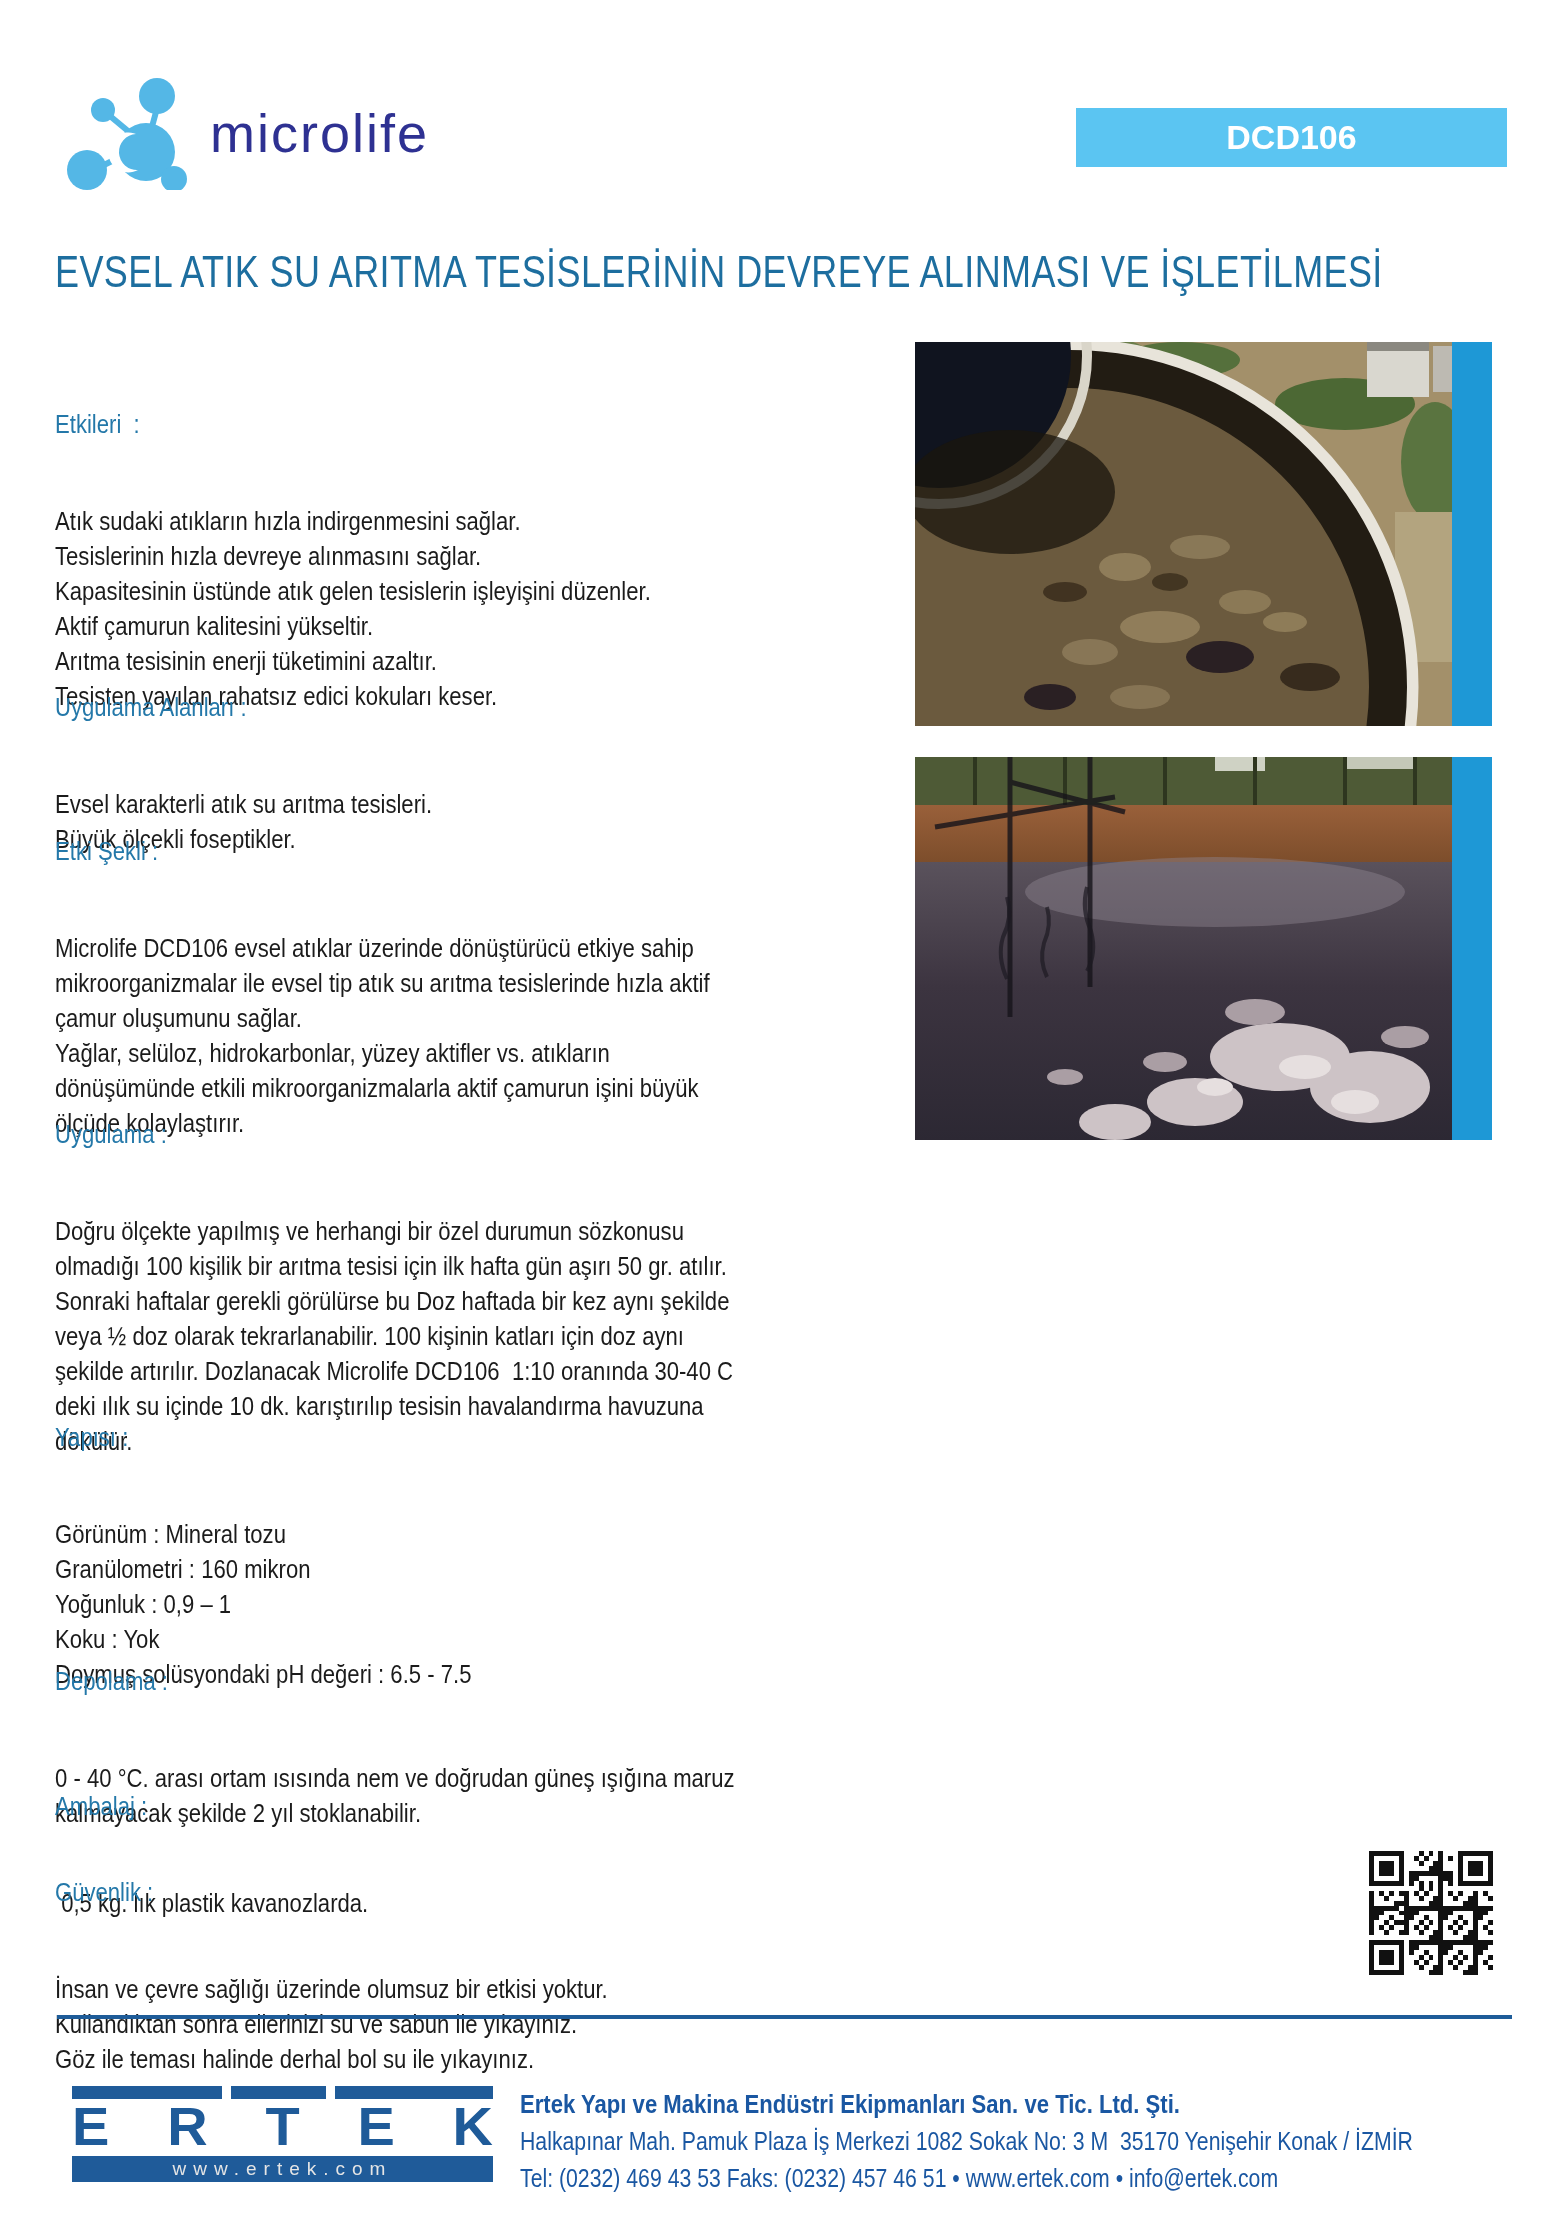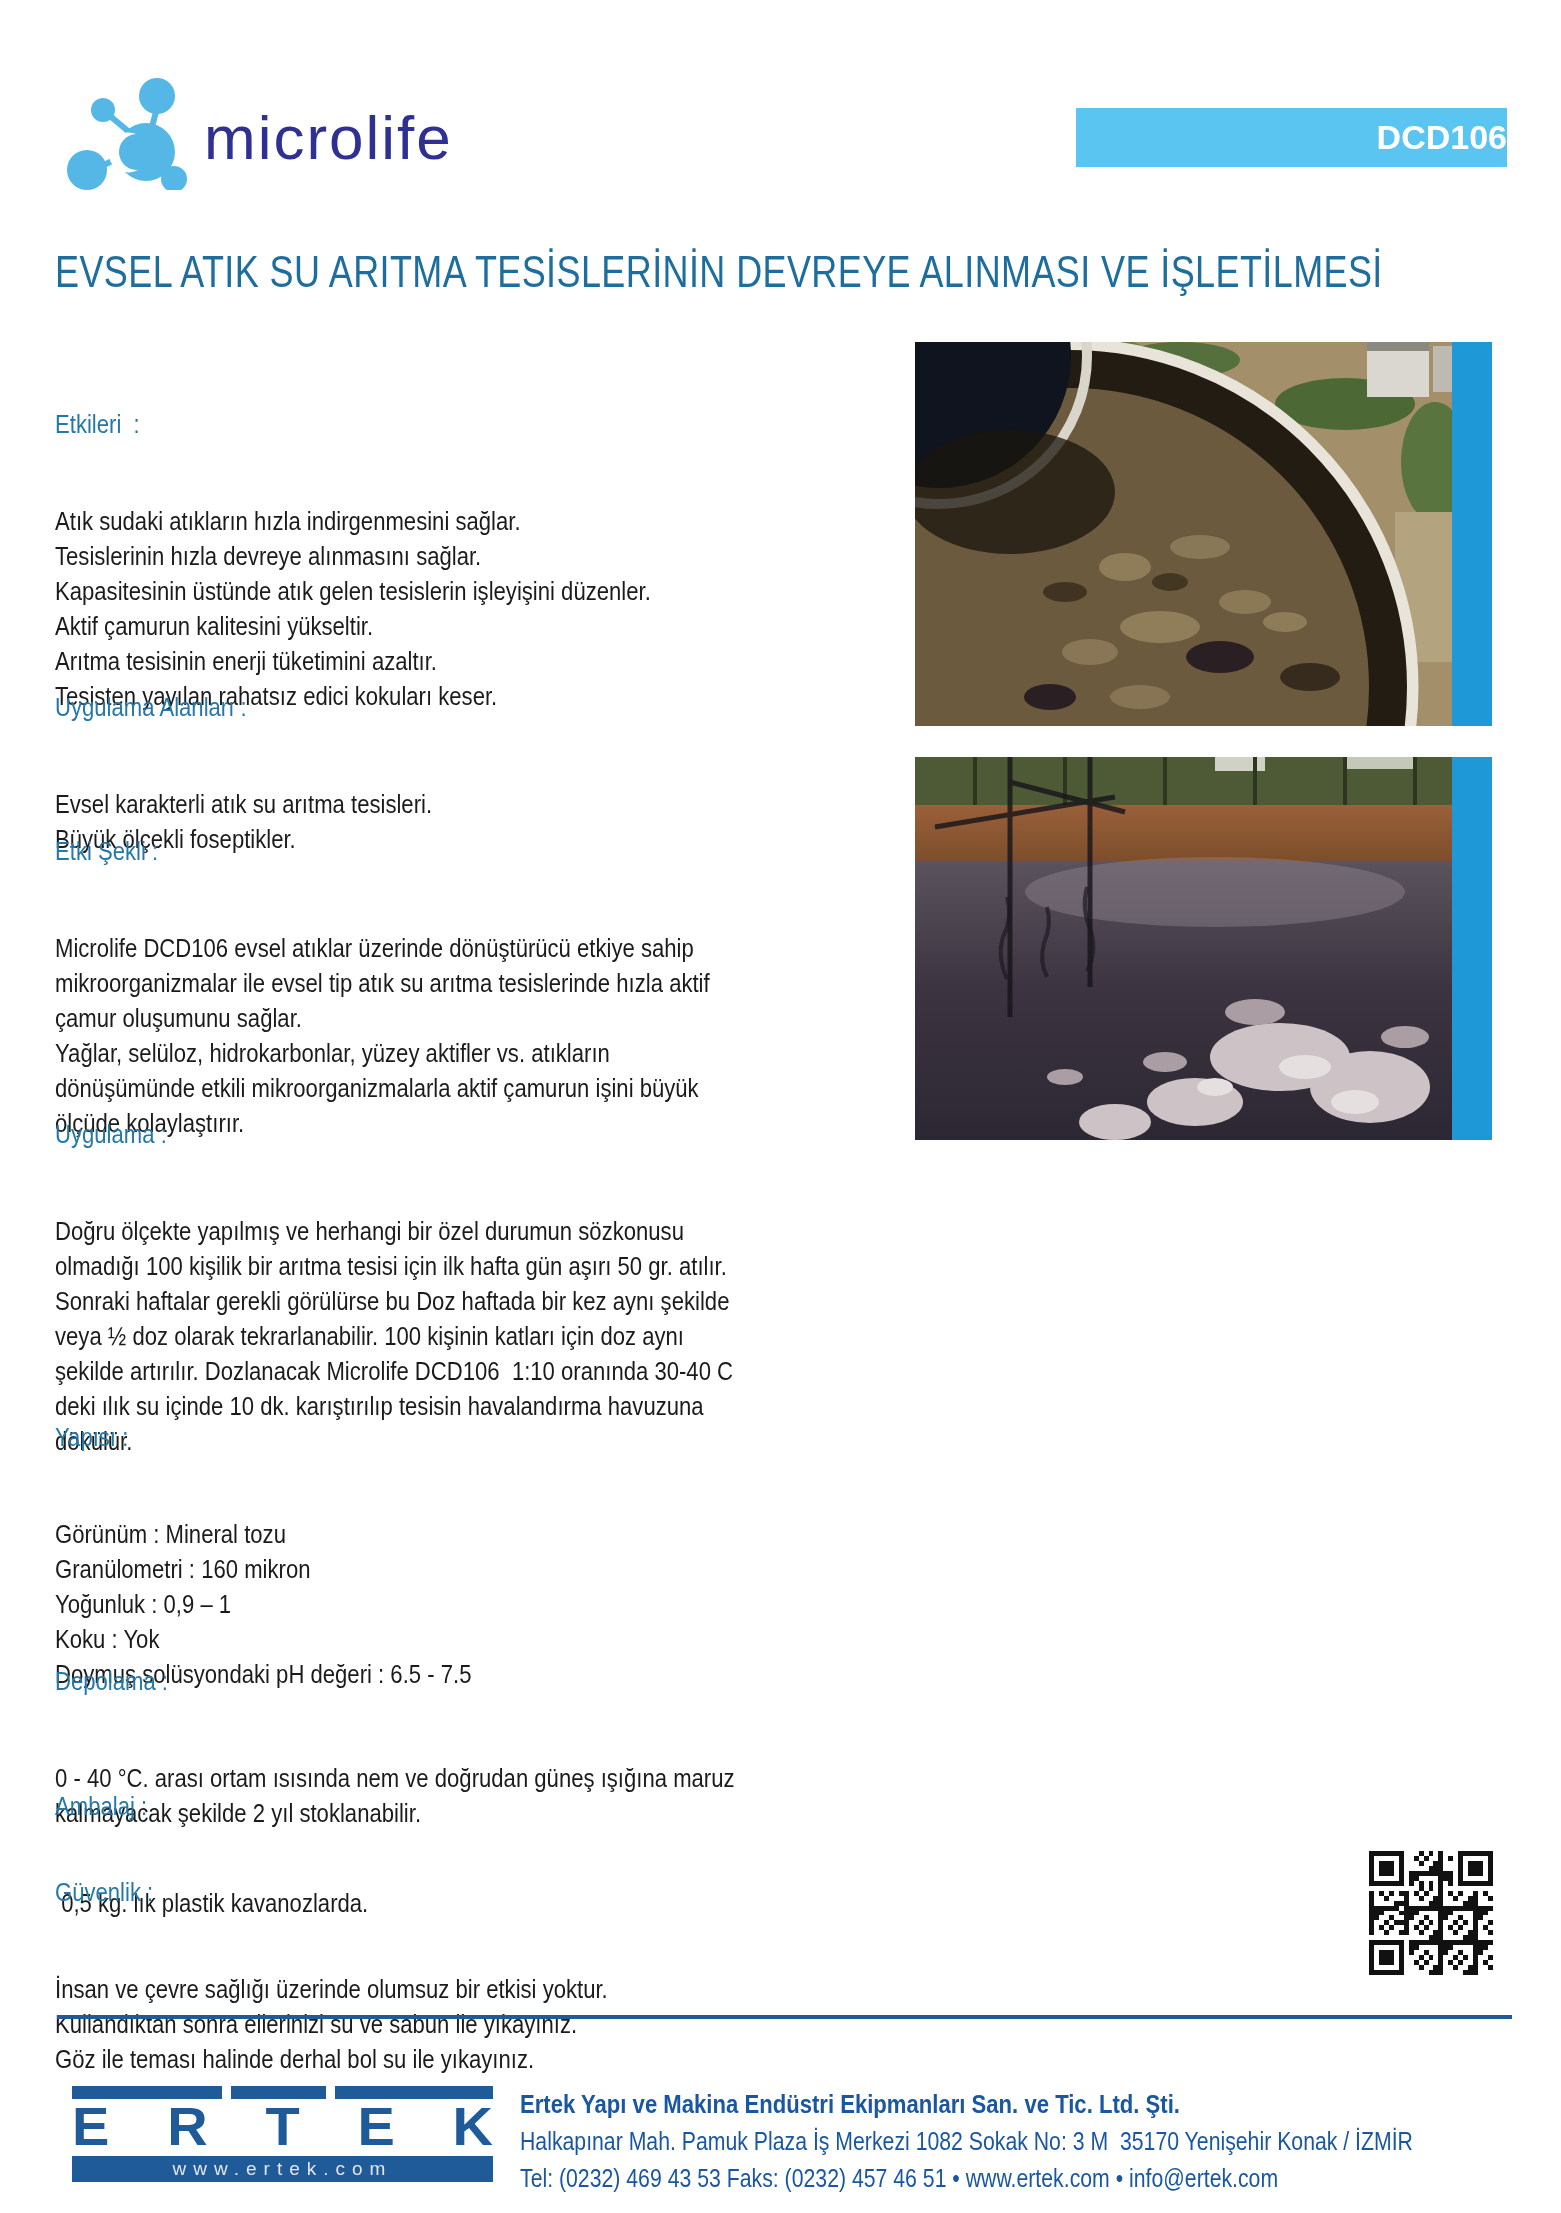--- a/index.html
+++ b/index.html
@@ -4,27 +4,27 @@
 <style>
   html,body { margin:0; padding:0; background:#ffffff; }
   .page {
     position:relative; width:1561px; height:2213px; background:#ffffff;
     font-family:"Liberation Sans", sans-serif; overflow:hidden;
   }
   
   .logo { position:absolute; left:58px; top:70px; width:420px; height:120px; }
   .logo-icon { position:absolute; left:0; top:0; }
   .logo-word {
-    position:absolute; left:146px; top:32px; font-size:62px; color:#2e3192;
+    position:absolute; left:152px; top:32px; font-size:54px; color:#2e3192;
     letter-spacing:2px; font-weight:normal; white-space:pre;
   }
   .badge {
     position:absolute; left:1076px; top:108px; width:431px; height:59px;
     background:#5bc5f2; color:#ffffff; font-weight:bold; font-size:34px;
-    text-align:right; line-height:59px;
+    text-align:center; line-height:59px;
   }
   .title {
     position:absolute; left:55px; top:246px; white-space:pre; color:#1d6e9f;
     font-size:45px; transform:scaleX(0.80); transform-origin:0 0; letter-spacing:0.5px;
   }
   
   .sec {
     position:absolute; left:55px; transform:scaleX(0.85); transform-origin:0 0;
     font-size:26px; color:#1b1b1b; white-space:pre;
   }

